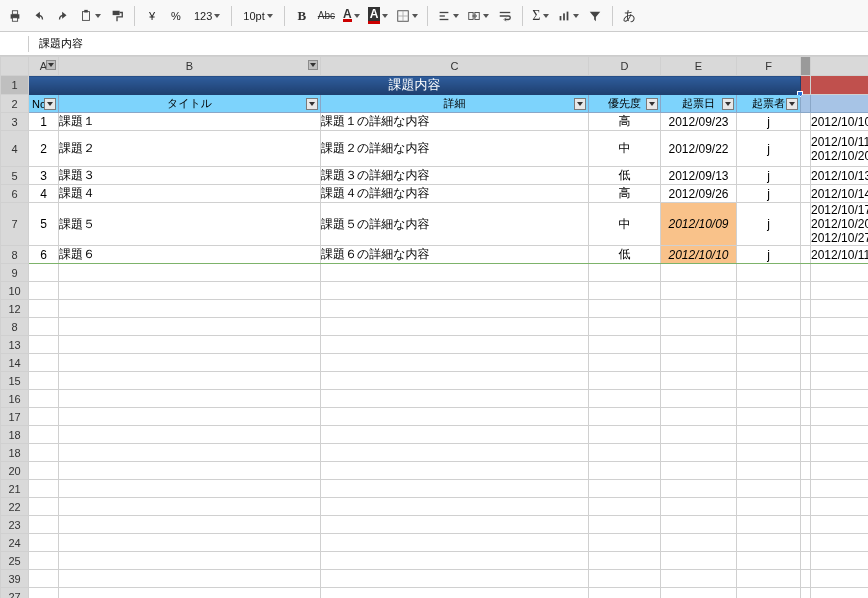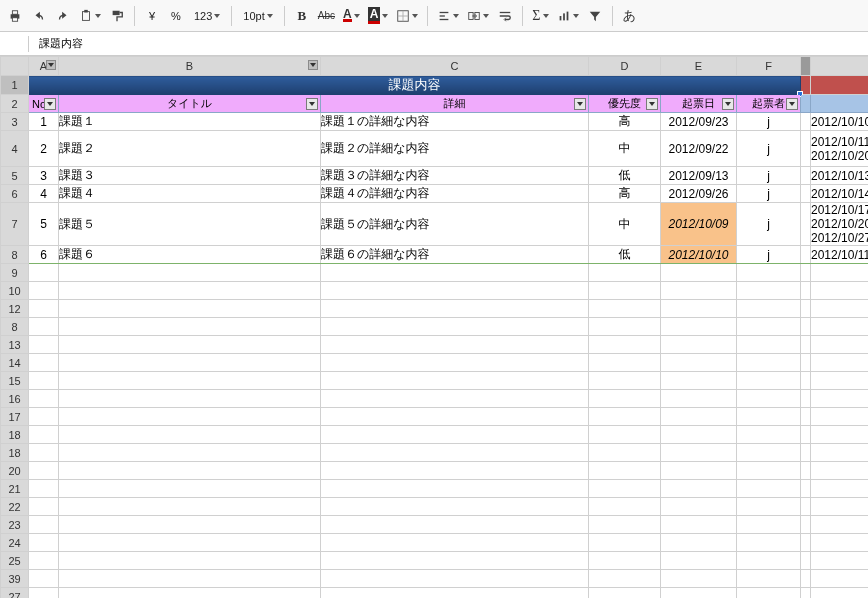--- a/index.html
+++ b/index.html
@@ -122,21 +122,21 @@
     background: linear-gradient(#2f5d9d, #1e3f6f);
     color: #fff;
     text-align: center;
     font-weight: bold;
     font-size: 13px;
     border: 1px solid #1e3f6f !important;
     position: relative;
   }
   
   .fhdr td {
-    background: #f0abfc;
+    background: #7dd3fc;
     color: #000;
     font-weight: bold;
     text-align: center;
     position: relative;
     height: 20px;
     border: 1px solid #8aa7c8 !important;
   }
   .fhdr td .fd {
     position: absolute;
     right: 2px; top: 3px;

